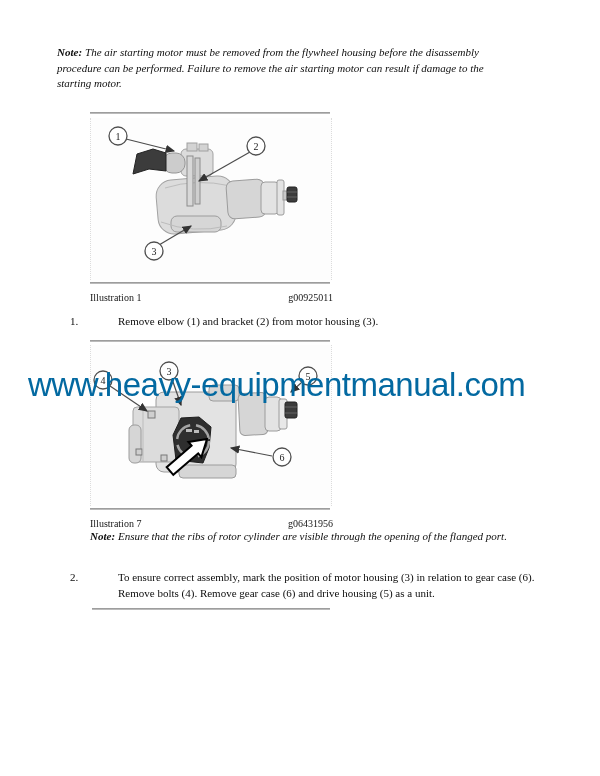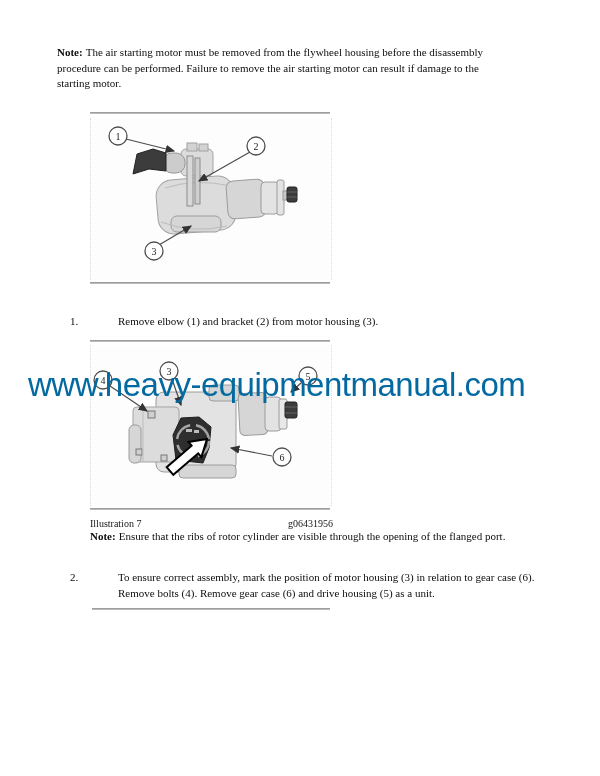--- a/index.html
+++ b/index.html
@@ -1,20 +1,20 @@
 <!DOCTYPE html>
 <html><head>
 <meta charset="utf-8">
 <style>
   html,body{margin:0;padding:0;background:#ffffff;}
   .page{
     position:relative;width:600px;height:776px;background:#ffffff;overflow:hidden;
     font-family:"Liberation Serif","DejaVu Serif",serif;color:#111;
   }
-  .para{position:absolute;font-size:11px;line-height:15.6px;color:#0d0d0d;}
+  .para{position:absolute;font-size:11px;line-height:15.6px;color:#0d0d0d;font-style:italic;}
   .para .lbl{font-weight:bold;margin-right:3px;}
   .para .txt{white-space:pre-line;}
   .rule{position:absolute;height:2px;background:linear-gradient(#8f8f8f,#c9c9c9);}
   .figimg{position:absolute;background:#fdfdfd;border-left:1px dotted #dcdcdc;border-right:1px dotted #dcdcdc;}
   .caption{position:absolute;display:flex;justify-content:space-between;align-items:baseline;
            font-size:10px;color:#161616;}
   .step{position:absolute;display:flex;font-size:11px;line-height:15.6px;color:#0d0d0d;}
   .step .num{width:20px;flex:0 0 20px;}
   .step .txt{white-space:pre-line;width:485px;margin-left:28px;}
   .watermark{
@@ -88,20 +88,24 @@
       <text class="cnum" x="165" y="31.5">2</text>
     </g>
     <g>
       <circle class="callout" cx="63" cy="133" r="9"></circle>
       <text class="cnum" x="63" y="136.5">3</text>
     </g>
   </svg>
 
   <div class="rule" style="left:90px;top:282px;width:240px;"></div>
 
+  <div class="caption" style="left:90px;top:292px;width:243px;">
+    <span>Illustration 1</span>
+    <span>g00925011</span>
+  </div>
 
   <div class="step" style="left:70px;top:314px;">
     <span class="num">1.</span>
     <span class="txt">Remove elbow (1) and bracket (2) from motor housing (3).</span>
   </div>
 
   <div class="rule" style="left:90px;top:340px;width:240px;"></div>
 
   <svg class="figimg" style="left:90px;top:345px;" width="240" height="161" viewBox="0 0 240 161">
     <defs>

